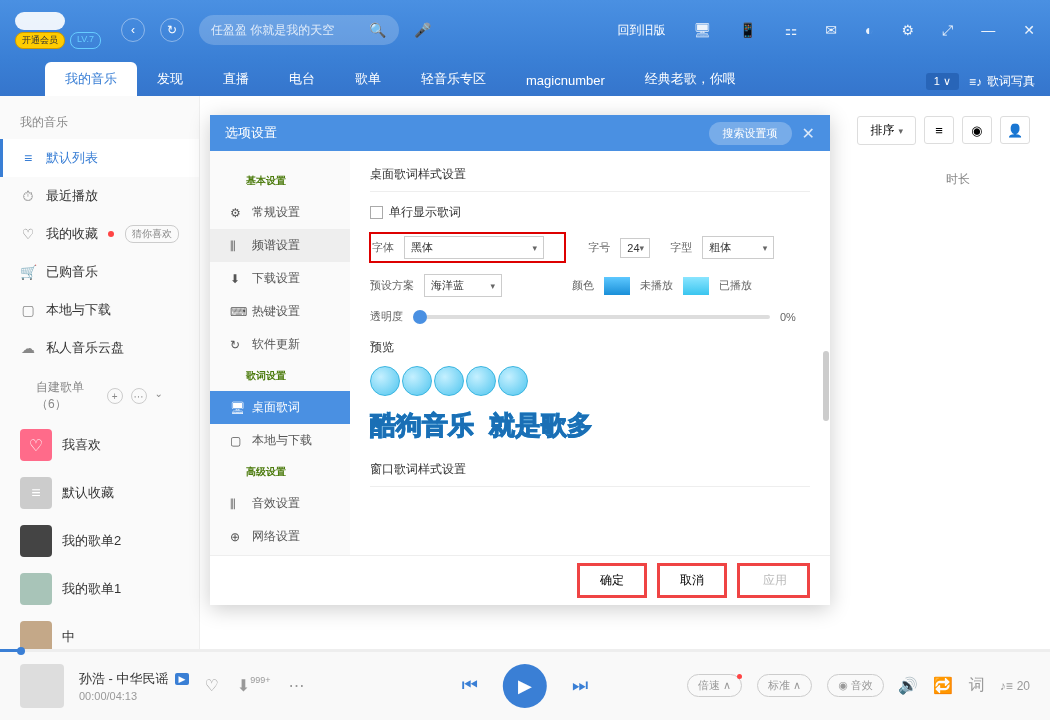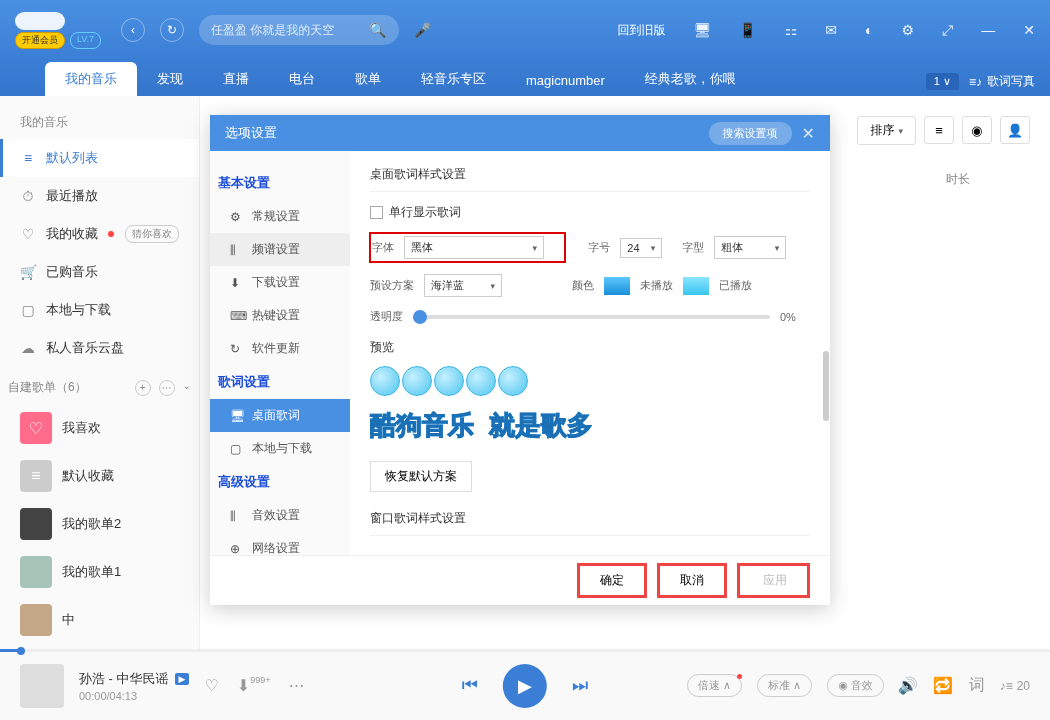--- a/index.html
+++ b/index.html
@@ -30,21 +30,21 @@
 .tab-lyric{display:flex;align-items:center;gap:5px;font-size:12px;}
 .main{flex:1;display:flex;background:#fff;overflow:hidden;}
 .sidebar{width:200px;background:#fafafa;border-right:1px solid #eee;padding:10px 0;overflow-y:auto;}
 .side-section{font-size:12px;color:#888;padding:8px 20px;}
 .side-item{display:flex;align-items:center;padding:10px 20px;font-size:13px;color:#333;cursor:pointer;gap:10px;}
 .side-item.active{border-left:3px solid #3a7fd5;color:#3a7fd5;background:#fff;padding-left:17px;}
 .side-icon{width:16px;text-align:center;color:#888;font-size:14px;}
 .side-item.active .side-icon{color:#3a7fd5;}
 .red-dot{width:6px;height:6px;background:#ff4444;border-radius:50%;}
 .guess-btn{font-size:10px;color:#888;border:1px solid #ccc;padding:1px 6px;border-radius:8px;margin-left:auto;}
-.side-header{display:flex;align-items:center;padding:12px 8px 8px;font-size:12px;color:#888;}
+.side-header{display:flex;align-items:center;padding:12px 36px 8px;font-size:12px;color:#888;}
 .side-header-icons{margin-left:auto;display:flex;gap:8px;}
 .circle-btn{width:16px;height:16px;border:1px solid #ccc;border-radius:50%;display:flex;align-items:center;justify-content:center;font-size:10px;cursor:pointer;}
 .playlist-item{display:flex;align-items:center;padding:8px 20px;gap:10px;cursor:pointer;}
 .playlist-thumb{width:32px;height:32px;border-radius:4px;background:#ddd;}
 .heart-thumb{background:#ff6b8a;display:flex;align-items:center;justify-content:center;color:#fff;}
 .playlist-name{font-size:13px;color:#333;}
 .content{flex:1;padding:20px;position:relative;}
 .content-toolbar{position:absolute;right:20px;top:20px;display:flex;gap:8px;}
 .sort-btn{border:1px solid #ddd;padding:5px 12px;font-size:12px;border-radius:3px;cursor:pointer;display:flex;align-items:center;gap:4px;}
 .icon-btn{width:30px;height:28px;border:1px solid #ddd;border-radius:3px;display:flex;align-items:center;justify-content:center;cursor:pointer;font-size:13px;}
@@ -67,34 +67,34 @@
 .player-right{margin-left:auto;display:flex;align-items:center;gap:15px;color:#999;font-size:12px;}
 .pill-btn{border:1px solid #ccc;padding:3px 10px;border-radius:12px;font-size:11px;cursor:pointer;display:flex;align-items:center;gap:3px;position:relative;}
 .pill-dot{width:5px;height:5px;background:#ff4444;border-radius:50%;position:absolute;top:-1px;right:-1px;}
 .queue-count{display:flex;align-items:center;gap:4px;cursor:pointer;}
 .modal{position:absolute;left:210px;top:115px;width:620px;height:490px;background:#fff;box-shadow:0 4px 20px rgba(0,0,0,0.2);display:flex;flex-direction:column;}
 .modal-header{height:36px;background:#4a90e2;display:flex;align-items:center;padding:0 15px;color:#fff;font-size:13px;}
 .modal-search{margin-left:auto;background:rgba(255,255,255,0.25);border-radius:12px;padding:4px 14px;font-size:11px;margin-right:10px;color:#fff;}
 .modal-close{cursor:pointer;font-size:16px;opacity:0.8;}
 .modal-body{flex:1;display:flex;overflow:hidden;}
 .modal-sidebar{width:140px;background:#fafafa;padding:15px 0;overflow-y:auto;}
-.modal-section{font-size:13px;font-weight:bold;color:#1d4ed8;padding:8px 8px;}
+.modal-section{font-size:10px;font-weight:bold;color:#4d7c0f;padding:8px 36px;}
 .modal-item{display:flex;align-items:center;padding:8px 20px;font-size:12px;color:#555;cursor:pointer;gap:8px;}
 .modal-item.active{background:#4a90e2;color:#fff;}
 .modal-item-icon{font-size:12px;width:14px;}
 .modal-content{flex:1;padding:15px 20px;overflow-y:auto;position:relative;font-size:12px;color:#333;}
 .section-title{font-size:12px;color:#333;padding-bottom:8px;border-bottom:1px solid #eee;margin-bottom:12px;}
 .checkbox-row{display:flex;align-items:center;gap:6px;margin-bottom:12px;}
 .checkbox{width:13px;height:13px;border:1px solid #aaa;}
 .form-row{display:flex;align-items:center;gap:10px;margin-bottom:12px;}
 .form-label{font-size:11px;color:#666;}
 .select{border:1px solid #ccc;padding:3px 6px;font-size:11px;display:flex;align-items:center;justify-content:space-between;background:#fff;cursor:pointer;}
 .font-select{width:140px;}
 .highlighted{outline:2px solid #d00;outline-offset:-1px;padding-right:10px;}
-.size-select{width:42px;}
+.size-select{width:30px;}
 .style-select{width:72px;}
 .preset-select{width:78px;}
 .color-swatch{width:26px;height:18px;cursor:pointer;}
 .swatch-blue{background:linear-gradient(to bottom,#5dc8ff,#1a8fd8);}
 .swatch-cyan{background:linear-gradient(to bottom,#8ae5ff,#3ac5ef);}
 .color-label{font-size:11px;color:#666;}
 .slider-row{display:flex;align-items:center;gap:10px;margin-bottom:15px;}
 .slider{flex:1;height:4px;background:#ddd;position:relative;border-radius:2px;}
 .slider-thumb{width:14px;height:14px;background:#4a90e2;border-radius:50%;position:absolute;left:0;top:-5px;cursor:pointer;}
 .slider-val{font-size:11px;color:#666;width:30px;}
@@ -384,21 +384,20 @@
         <div class="preview-circle"></div>
           <div class="preview-circle"></div>
           <div class="preview-circle"></div>
           <div class="preview-circle"></div>
           <div class="preview-circle"></div>
       </div>
       <div class="preview-text">
         <span>酷狗音乐</span>
         <span>就是歌多</span>
       </div>
-      <button class="restore-btn">恢复默认方案</button>
       <div class="section-title" style="margin-top:18px">窗口歌词样式设置</div>
       <div class="scroll-track">
           <div class="scroll-thumb"></div>
         </div>
     </div>
   </div>
   <div class="modal-footer">
     <button class="modal-btn">确定</button>
     <button class="modal-btn">取消</button>
     <button class="modal-btn disabled">应用</button>

